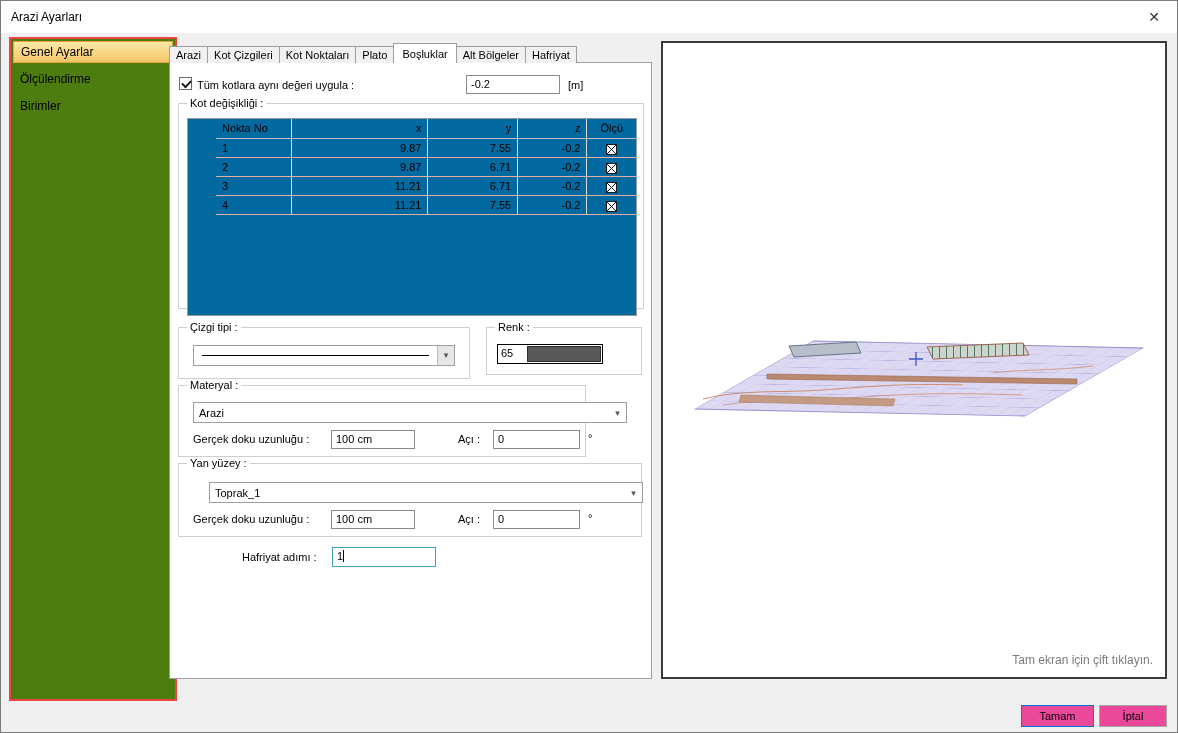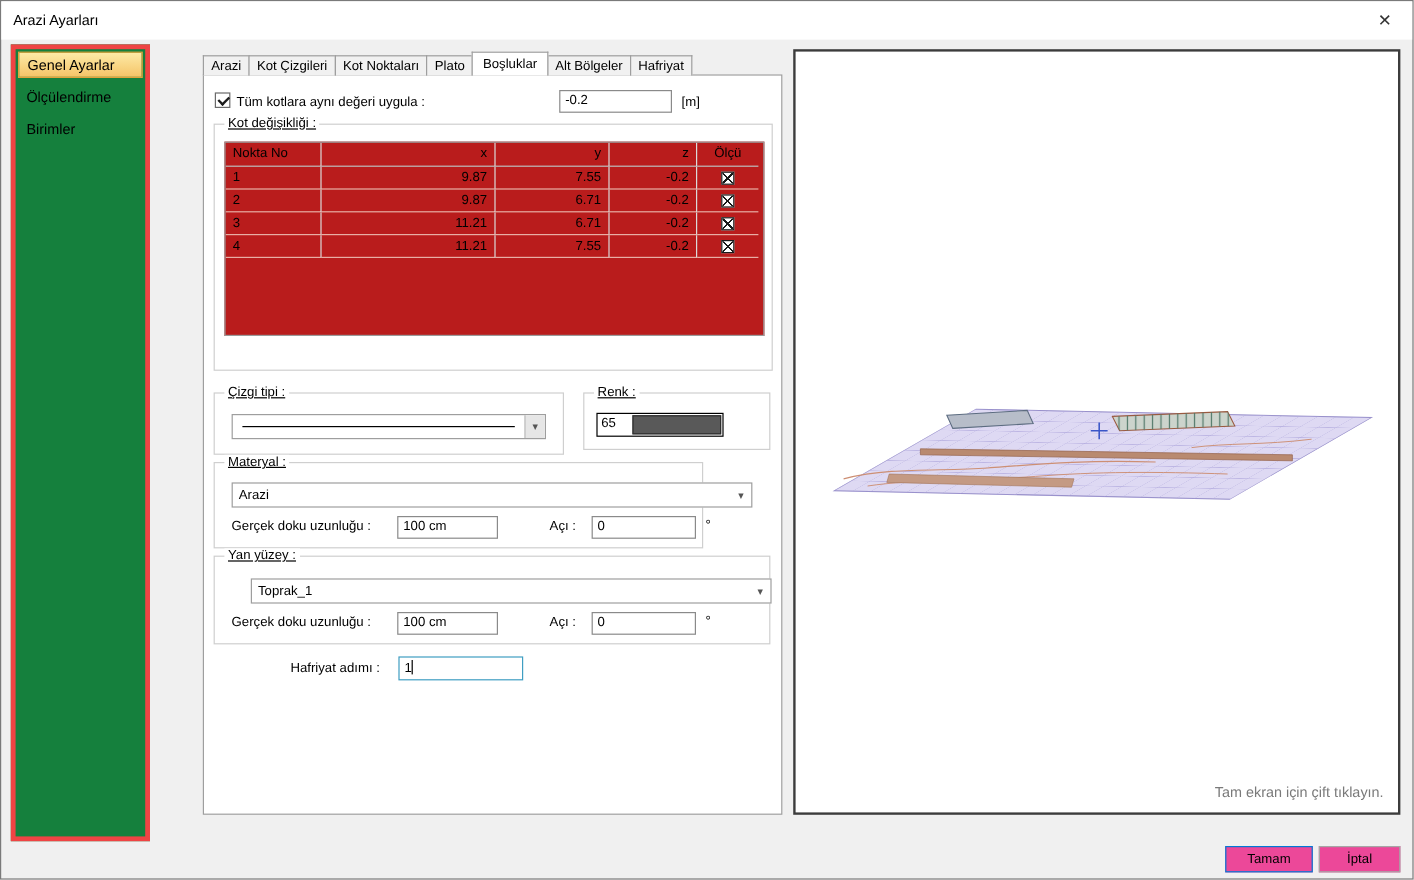--- a/index.html
+++ b/index.html
@@ -5,52 +5,52 @@
   * { margin:0; padding:0; box-sizing:border-box; }
   html,body { width:1178px; height:733px; font-family:"Liberation Sans", sans-serif; font-size:11px; color:#000; }
   .window { position:absolute; left:0; top:0; width:1178px; height:733px; background:#f0f0f0; border:1px solid #7a7a7a; overflow:hidden; }
 
   
   .titlebar { position:absolute; left:0; top:0; right:0; height:32px; background:#ffffff; }
   .title-text { position:absolute; left:10px; top:9px; font-size:12px; }
   .close-btn { position:absolute; right:12px; top:6px; width:22px; height:20px; text-align:center; line-height:20px; font-size:14px; color:#333; cursor:pointer; }
 
   
-  .sidebar { position:absolute; left:8px; top:36px; width:116px; height:664px; background:#15803d; border:4px solid #ef4444; }
+  .sidebar { position:absolute; left:8px; top:36px; width:168px; height:664px; background:#4d7c0f; border:2px solid #ef4444; }
   .side-item { height:22px; line-height:22px; padding-left:7px; margin:2px 2px 5px 2px; font-size:12px; cursor:pointer; }
   .side-item.selected { background:linear-gradient(#fde9a9, #f6c express); }
   .side-item.selected { background:linear-gradient(#fdeaa6, #f5c468); border:1px solid #e2a23b; line-height:20px; }
 
   
   .tabstrip { position:absolute; left:168px; top:43px; height:19px; display:flex; align-items:flex-end; z-index:3; }
   .tab { font-size:11px; background:#f1f1f1; border:1px solid #9e9e9e; border-bottom:none; padding:2px 6px; margin-right:-1px; height:17px; cursor:pointer; white-space:nowrap; }
   .tab.selected { background:#fff; height:20px; padding:4px 8px 2px 8px; position:relative; z-index:4; }
   .tab-panel { position:absolute; left:168px; top:61px; width:483px; height:617px; background:#fff; border:1px solid #9e9e9e; z-index:2; }
 
   
   .grp { position:absolute; border:1px solid #cfcfcf; }
-  .grp-label { position:absolute; top:-7px; left:8px; background:#fff; padding:0 3px; font-size:11px;text-decoration:underline; }
+  .grp-label { position:absolute; top:-7px; left:8px; background:#fff; padding:0 3px; font-size:11px; }
   .tbox { position:absolute; background:#fff; border:1px solid #8a8a8a; font-size:11px; padding:2px 4px; font-family:"Liberation Sans",sans-serif; }
   .combo { position:absolute; background:#fff; border:1px solid #9e9e9e; height:21px; display:flex; align-items:center; cursor:pointer; }
   .combo .val { flex:1; padding-left:5px; }
   .combo .arrow { width:17px; text-align:center; color:#555; font-size:9px; }
   .combo.boxed .arrow { background:#e6e6e6; border-left:1px solid #bdbdbd; height:100%; line-height:19px; }
   .line-sample { flex:1; height:1px; background:#000; margin:0 8px; }
 
   
   .checkbox { position:relative; display:inline-block; width:13px; height:13px; border:1px solid #6a6a6a; background:#fff; cursor:pointer; }
   .checkbox::after { content:""; position:absolute; left:2px; top:2px; width:7px; height:4px; border-left:2px solid #1c1c1c; border-bottom:2px solid #1c1c1c; transform:rotate(-45deg); }
   .xmark { display:inline-block; width:11px; height:11px; border:1px solid #1a1a1a; vertical-align:middle; cursor:pointer;
     background:
       linear-gradient(45deg, transparent 45%, #1a1a1a 45%, #1a1a1a 55%, transparent 55%),
       linear-gradient(-45deg, transparent 45%, #1a1a1a 45%, #1a1a1a 55%, transparent 55%);
     background-color:#fff; }
 
   
-  .kot-table { position:absolute; left:8px; top:14px; width:450px; height:162px; background:#b91c1c; border:1px solid #9a9a9a; overflow:hidden; }
+  .kot-table { position:absolute; left:8px; top:14px; width:450px; height:198px; background:#0369a1; border:1px solid #9a9a9a; overflow:hidden;padding-left:28px; }
   .trow { display:flex; }
   .trow > div { border-right:1px solid #dadada; height:19px; line-height:18px; padding:0 6px; overflow:hidden; }
   .trow > div:last-child { border-right:none; }
   .thead > div { border-bottom:1px solid #bdbdbd; height:20px; line-height:19px; }
   .tbody > div { border-bottom:1px solid #e8aea5; }
   .c-no { width:80px; text-align:left; }
   .c-x { width:145px; text-align:right; }
   .c-y { width:95px; text-align:right; }
   .c-z { width:73px; text-align:right; }
   .c-olcu { width:51px; text-align:center; }

